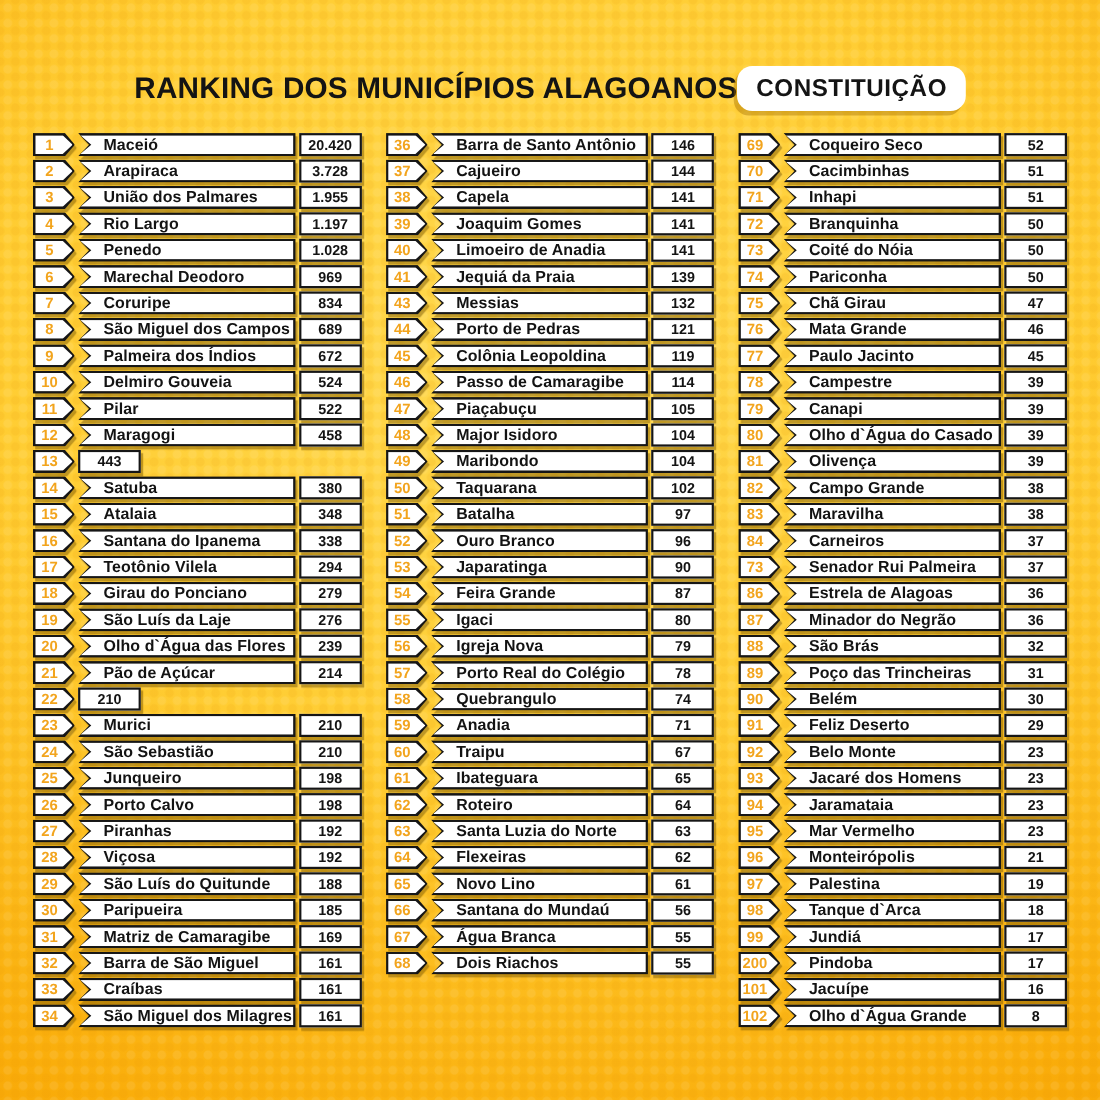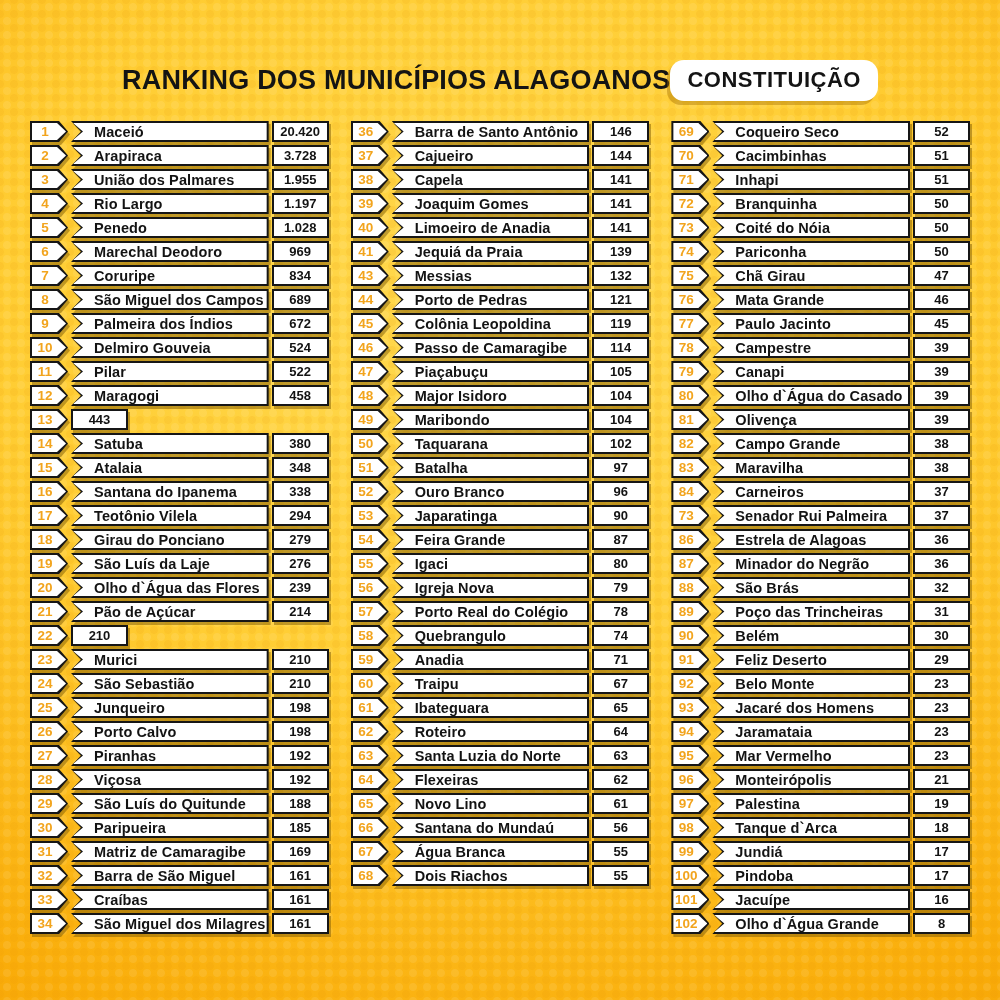--- a/index.html
+++ b/index.html
@@ -2095,21 +2095,21 @@
           <div class="piece value">
             <div class="value-inner">
               <span>17</span>
             </div>
           </div>
         </div>
         <div class="row">
           <div class="piece rank">
             <div class="shape outer">
               <div class="shape inner">
-                <span>100</span>
+                <span>200</span>
               </div>
             </div>
           </div>
           <div class="piece name">
             <div class="shape outer">
               <div class="shape inner">
                 <span>Pindoba</span>
               </div>
             </div>
           </div>

